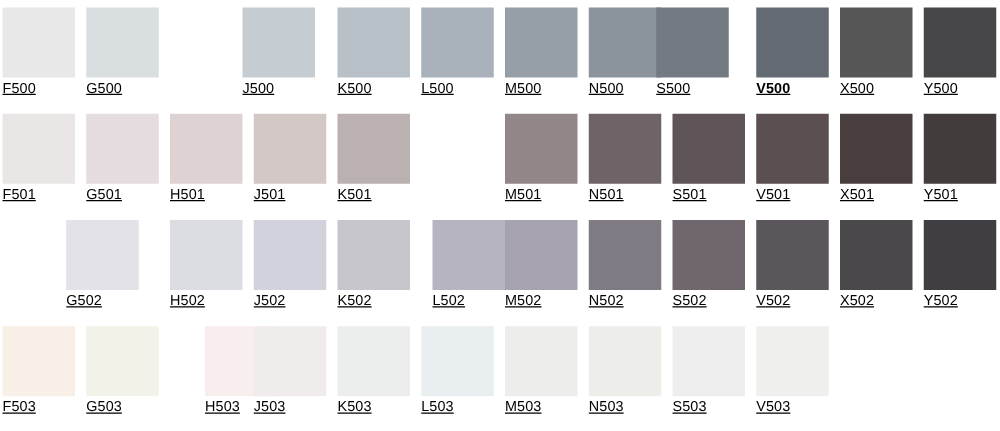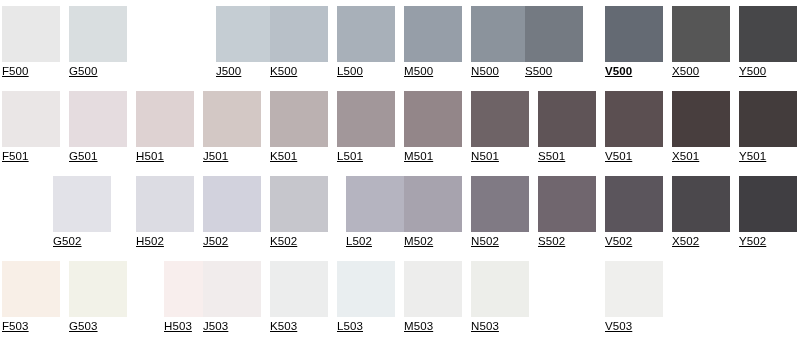--- a/index.html
+++ b/index.html
@@ -59,21 +59,21 @@
 <div id="swatch-chart">
     <div class="swatch-row">
       <div class="swatch-cell" style="left: 0px;">
         <div class="swatch-chip" style="background: rgb(232, 232, 232);"></div>
         <a class="swatch-label">F500</a>
       </div>
       <div class="swatch-cell" style="left: 67px;">
         <div class="swatch-chip" style="background: rgb(217, 222, 224);"></div>
         <a class="swatch-label">G500</a>
       </div>
-      <div class="swatch-cell" style="left: 214px; text-align: center;">
+      <div class="swatch-cell" style="left: 192px; text-align: center;">
         <div class="swatch-chip" style="background: rgb(197, 205, 211);"></div>
         <a class="swatch-label">J500</a>
       </div>
       <div class="swatch-cell" style="left: 268px;">
         <div class="swatch-chip" style="background: rgb(184, 192, 200);"></div>
         <a class="swatch-label">K500</a>
       </div>
       <div class="swatch-cell" style="left: 335px;">
         <div class="swatch-chip" style="background: rgb(168, 176, 185);"></div>
         <a class="swatch-label">L500</a>
@@ -117,24 +117,20 @@
         <a class="swatch-label">H501</a>
       </div>
       <div class="swatch-cell" style="left: 201px;">
         <div class="swatch-chip" style="background: rgb(211, 200, 197);"></div>
         <a class="swatch-label">J501</a>
       </div>
       <div class="swatch-cell" style="left: 268px;">
         <div class="swatch-chip" style="background: rgb(187, 177, 177);"></div>
         <a class="swatch-label">K501</a>
       </div>
-      <div class="swatch-cell" style="left: 335px;">
-        <div class="swatch-chip" style="background: rgb(162, 151, 154);"></div>
-        <a class="swatch-label">L501</a>
-      </div>
       <div class="swatch-cell" style="left: 402px;">
         <div class="swatch-chip" style="background: rgb(147, 134, 137);"></div>
         <a class="swatch-label">M501</a>
       </div>
       <div class="swatch-cell" style="left: 469px;">
         <div class="swatch-chip" style="background: rgb(110, 99, 102);"></div>
         <a class="swatch-label">N501</a>
       </div>
       <div class="swatch-cell" style="left: 536px;">
         <div class="swatch-chip" style="background: rgb(95, 84, 87);"></div>
@@ -225,18 +221,22 @@
         <a class="swatch-label">L503</a>
       </div>
       <div class="swatch-cell" style="left: 402px;">
         <div class="swatch-chip" style="background: rgb(237, 237, 236);"></div>
         <a class="swatch-label">M503</a>
       </div>
       <div class="swatch-cell" style="left: 469px;">
         <div class="swatch-chip" style="background: rgb(237, 238, 234);"></div>
         <a class="swatch-label">N503</a>
       </div>
+      <div class="swatch-cell" style="left: 536px;">
+        <div class="swatch-chip" style="background: rgb(238, 238, 238);"></div>
+        <a class="swatch-label">S503</a>
+      </div>
       <div class="swatch-cell" style="left: 603px;">
         <div class="swatch-chip" style="background: rgb(239, 239, 237);"></div>
         <a class="swatch-label">V503</a>
       </div>
     </div>
   </div>
 
 </body></html>

